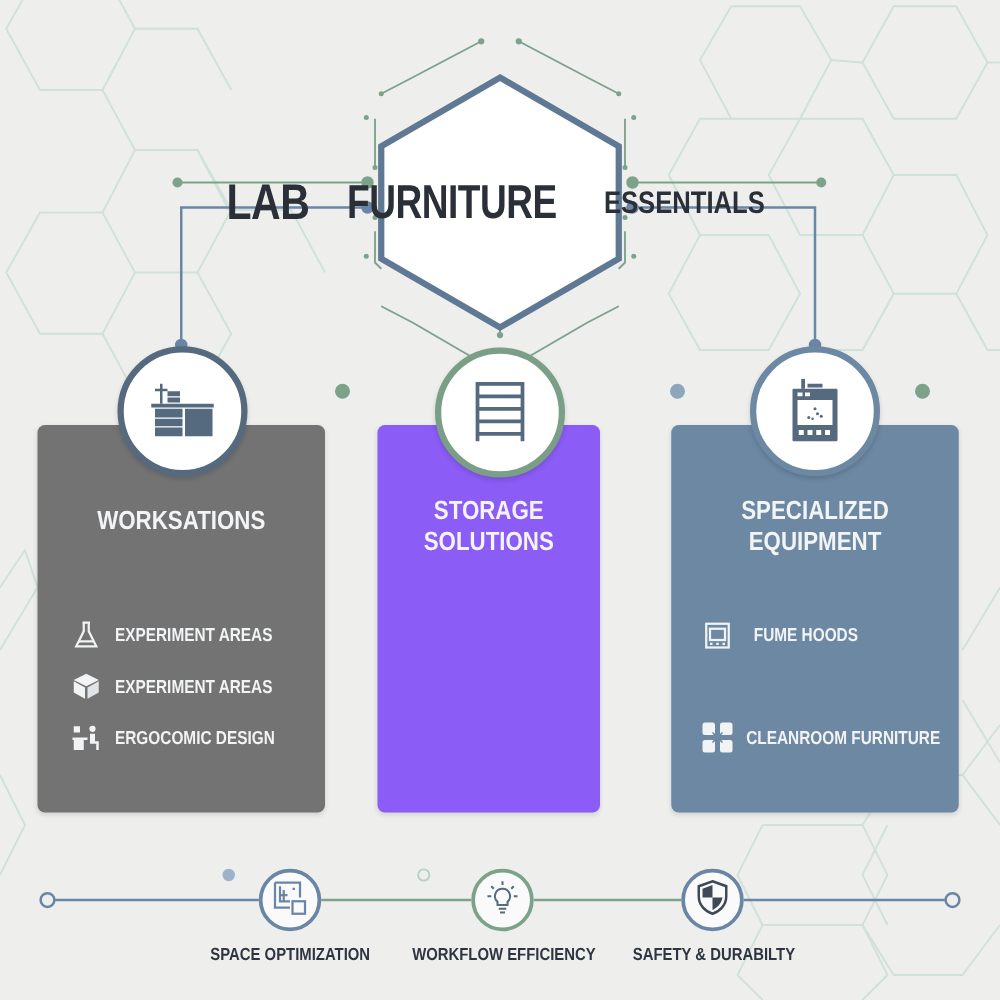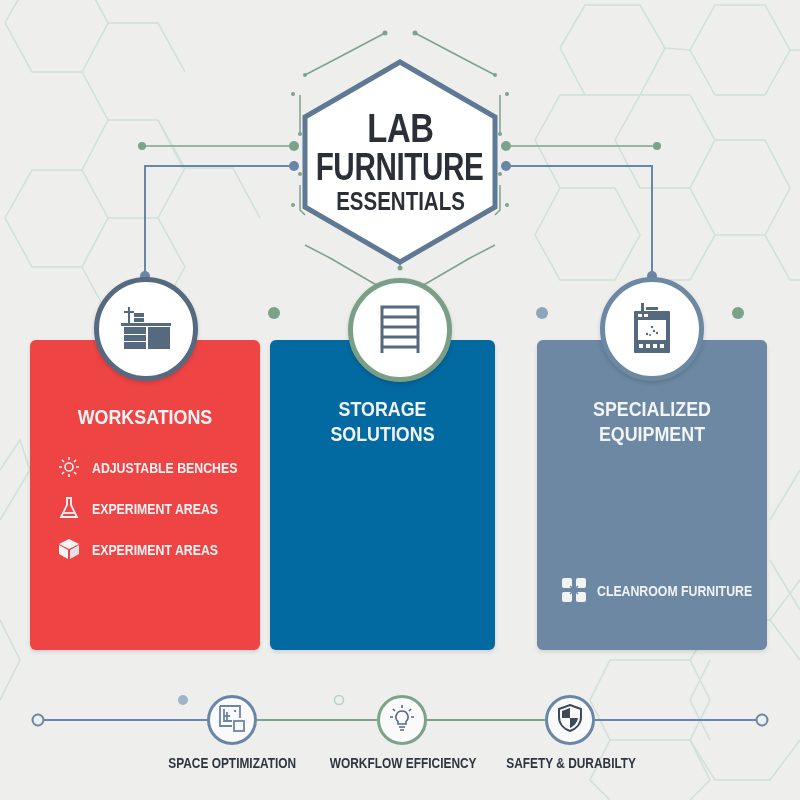--- a/index.html
+++ b/index.html
@@ -5,33 +5,33 @@
   * { box-sizing: border-box; margin: 0; padding: 0; }
   html, body { width: 800px; height: 800px; overflow: hidden; }
   body {
     background: #eeeeed;
     font-family: "Liberation Sans", "DejaVu Sans", sans-serif;
     position: relative;
   }
   .bg-svg { position: absolute; left: 0; top: 0; width: 800px; height: 800px; }
   .title-wrap {
     position: absolute; left: 300px; top: 62px; width: 200px; height: 200px;
-    display: flex; flex-direction: column; align-items: center; justify-content: center;
+    display: flex; flex-direction: row; align-items: center; justify-content: center;
     text-align: center; color: #2b3038;
   }
   .title-l1 { font-size: 40px; font-weight: 700; line-height: 40px; letter-spacing: -0.5px; transform: scaleX(0.82); }
   .title-l2 { font-size: 38px; font-weight: 700; line-height: 38px; letter-spacing: -0.5px; transform: scaleX(0.78); }
   .title-l3 { font-size: 25px; font-weight: 700; line-height: 30px; transform: scaleX(0.82); }
 
   .card {
     position: absolute; top: 340px; height: 310px; border-radius: 6px;
     box-shadow: 0 2px 4px rgba(0,0,0,0.12);
   }
-  .card.work { left: 30px; width: 230px; background: #ef4444; }
-  .card.store { left: 270px; width: 225px; background: #0369a1; }
+  .card.work { left: 30px; width: 230px; background: #737373; }
+  .card.store { left: 302px; width: 178px; background: #8b5cf6; }
   .card.spec { left: 537px; width: 230px; background: #6c88a3; }
 
   .card-badge {
     position: absolute; width: 104px; height: 104px; border-radius: 50%;
     background: #ffffff; display: flex; align-items: center; justify-content: center;
     box-shadow: 0 2px 4px rgba(0,0,0,0.15);
   }
   .card-title {
     position: absolute; left: 0; width: 100%; text-align: center; color: #f2f4f5;
     font-weight: 700; font-size: 21px; line-height: 25px; transform: scaleX(0.85);
@@ -154,47 +154,50 @@
 </svg>
 
 <div class="title-wrap">
   <div class="title-l1">LAB</div>
   <div class="title-l2">FURNITURE</div>
   <div class="title-l3">ESSENTIALS</div>
 </div>
 
 <div class="card work">
   <div class="card-title" style="top:64px">WORKSATIONS</div>
-  <div class="item" style="left:26px;top:114px">
-    <span class="ico">
-      <svg width="24" height="24" viewBox="0 0 24 24" fill="none" stroke="#f1f3f4" stroke-width="1.6">
-          <circle cx="12" cy="12" r="4"></circle>
-          <path d="M12 2v3M12 19v3M2 12h3M19 12h3M4.9 4.9l2.1 2.1M17 17l2.1 2.1M4.9 19.1L7 17M17 7l2.1-2.1"></path>
-        </svg>
-    </span>
-    <span class="lbl" style="margin-left:10px">ADJUSTABLE BENCHES</span>
-  </div>
   <div class="item" style="left:26px;top:155px">
     <span class="ico">
       <svg width="22" height="24" viewBox="0 0 22 24" fill="none" stroke="#f1f3f4" stroke-width="1.8">
           <path d="M8 2h6M9 2v7L3 21h16L13 9V2"></path>
           <path d="M5 17h12"></path>
         </svg>
     </span>
     <span class="lbl" style="margin-left:10px">EXPERIMENT AREAS</span>
   </div>
   <div class="item" style="left:26px;top:196px">
     <span class="ico">
       <svg width="24" height="24" viewBox="0 0 24 24">
           <path d="M12 2l10 5-10 5L2 7z" fill="#f1f3f4"></path>
           <path d="M2 8l9 5v9L2 17z" fill="#f1f3f4"></path>
           <path d="M13 13l9-5v9l-9 5z" fill="#dfe4e8"></path>
         </svg>
     </span>
     <span class="lbl" style="margin-left:10px">EXPERIMENT AREAS</span>
+  </div>
+  <div class="item" style="left:26px;top:237px">
+    <span class="ico">
+      <svg width="24" height="24" viewBox="0 0 24 24" fill="#f1f3f4">
+          <rect x="2" y="3" width="5" height="5"></rect>
+          <rect x="1" y="12" width="12" height="2"></rect>
+          <rect x="2" y="14" width="8" height="8"></rect>
+          <circle cx="17" cy="5" r="2.5"></circle>
+          <path d="M15 9h4v6h3v7h-2v-5h-5z"></path>
+        </svg>
+    </span>
+    <span class="lbl" style="margin-left:10px">ERGOCOMIC DESIGN</span>
   </div>
 </div>
 <div class="card-badge" style="left:94px;top:277px;border:5px solid #55697f">
   <svg width="56" height="48" viewBox="0 0 56 48" fill="#55697f">
     <rect x="6" y="6" width="10" height="2"></rect>
       <rect x="10" y="2" width="2" height="16"></rect>
     <rect x="16" y="8" width="10" height="4"></rect>
       <rect x="16" y="13" width="10" height="4"></rect>
     <rect x="3" y="18" width="50" height="3"></rect>
     <rect x="6" y="22" width="22" height="7"></rect>
@@ -211,20 +214,30 @@
 <div class="card-badge" style="left:348px;top:278px;border:5px solid #7a9e86">
   <svg width="42" height="50" viewBox="0 0 42 50" fill="none" stroke="#55697f" stroke-width="3">
     <path d="M3 48V2h36v46"></path>
       <path d="M3 12h36M3 22h36M3 32h36M3 42h36"></path>
   </svg>
 </div>
 
 <div class="card spec">
   <div class="card-title" style="top:56px">SPECIALIZED</div>
   <div class="card-title" style="top:81px">EQUIPMENT</div>
+  <div class="item" style="left:24px;top:155px">
+    <span class="ico">
+      <svg width="22" height="24" viewBox="0 0 22 24" fill="none" stroke="#f1f3f4" stroke-width="1.8">
+          <rect x="2" y="3" width="18" height="19"></rect>
+          <rect x="5" y="7" width="12" height="9"></rect>
+          <path d="M5 19h2M10 19h2M15 19h2"></path>
+        </svg>
+    </span>
+    <span class="lbl" style="margin-left:16px">FUME HOODS</span>
+  </div>
   <div class="item" style="left:24px;top:237px">
     <span class="ico">
       <svg width="26" height="26" viewBox="0 0 26 26" fill="#f1f3f4">
           <rect x="1" y="1" width="10" height="10" rx="2"></rect>
           <rect x="15" y="1" width="10" height="10" rx="2"></rect>
           <rect x="1" y="15" width="10" height="10" rx="2"></rect>
           <rect x="15" y="15" width="10" height="10" rx="2"></rect>
           <path d="M9 9l8 8M17 9l-8 8" stroke="#6c88a3" stroke-width="1.2"></path>
         </svg>
     </span>

